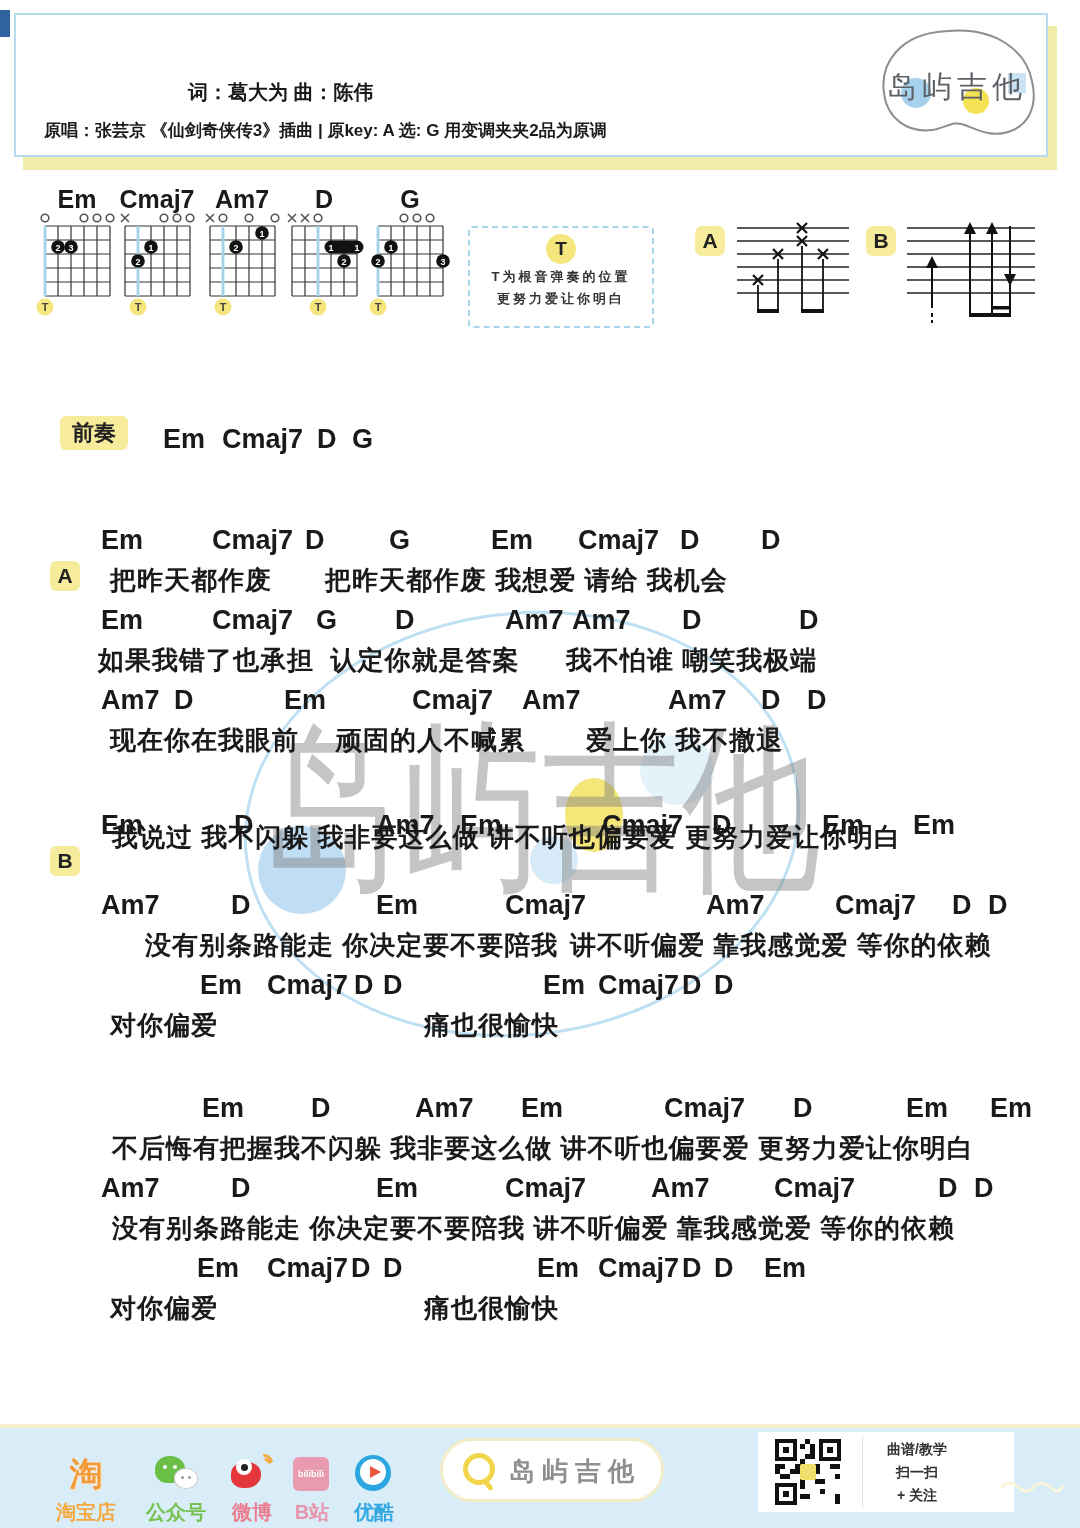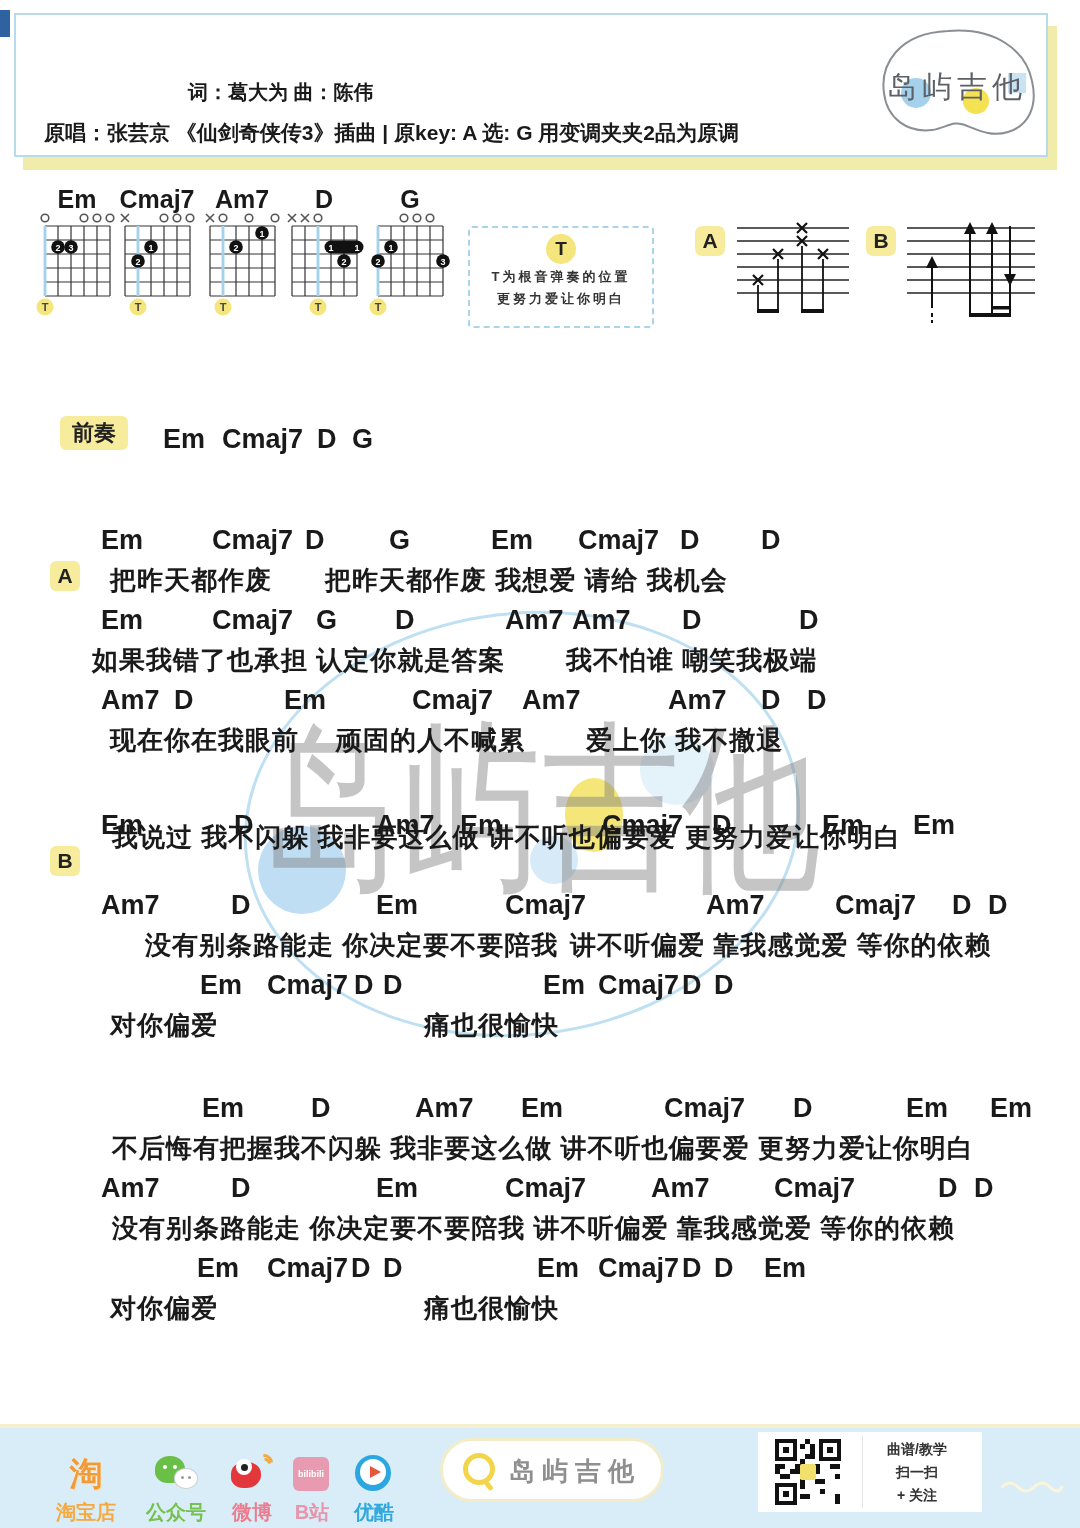--- a/index.html
+++ b/index.html
@@ -4,21 +4,21 @@
 <style>
   html,body{margin:0;padding:0;background:#e8e8e8;}
   #page{position:relative;width:1080px;height:1528px;background:#ffffff;overflow:hidden;
         font-family:"Liberation Sans","DejaVu Sans",sans-serif;color:#1a1a1a;}
   
   .corner-mark{position:absolute;left:0;top:10px;width:10px;height:27px;background:#2f62a0;z-index:4;}
   .header-card{position:absolute;left:14px;top:13px;width:1030px;height:140px;background:#fff;
         border:2px solid #b7dbec;box-shadow:9px 13px 0 #f2ecab;z-index:3;}
   .title{position:absolute;left:24px;top:22px;font-size:42px;font-weight:bold;letter-spacing:1px;}
   .credits{position:absolute;left:172px;top:64px;font-size:20px;font-weight:bold;}
-  .subtitle{position:absolute;left:28px;top:104px;font-size:21px;font-weight:bold;}
+  .subtitle{position:absolute;left:28px;top:104px;font-size:17px;font-weight:bold;}
   .logo{position:absolute;left:854px;top:6px;width:175px;height:135px;}
   
   .diagram{position:absolute;top:188px;z-index:2;}
   .tip-box{position:absolute;left:468px;top:226px;width:182px;height:98px;border:2px dashed #a9d4ea;
         border-radius:4px;background:#fff;text-align:center;z-index:2;}
   .tip-circle{width:30px;height:30px;border-radius:50%;background:#f4e67c;margin:6px auto 2px auto;
         font-size:19px;font-weight:bold;line-height:30px;color:#222;}
   .tip-line{font-size:13px;font-weight:600;letter-spacing:3px;color:#333;line-height:22px;margin:0;}
   .pat-badge{position:absolute;width:30px;height:30px;background:#f7ec9c;border-radius:7px;
         text-align:center;line-height:30px;font-size:21px;font-weight:bold;color:#222;z-index:2;}
@@ -60,21 +60,21 @@
   .yk-o{position:absolute;left:2px;top:1px;width:36px;height:36px;background:#2aa7e0;border-radius:50%;}
   .yk-i{position:absolute;left:7px;top:5px;width:26px;height:26px;background:#fff;border-radius:50%;}
   .yk-p{position:absolute;left:17px;top:12px;width:0;height:0;border-left:11px solid #e8563a;
         border-top:6px solid transparent;border-bottom:6px solid transparent;}
   .search-pill{position:absolute;left:440px;top:10px;width:218px;height:58px;background:#fff;
         border:3px solid #f3ecc9;border-radius:32px;}
   .mag{position:absolute;left:20px;top:12px;width:22px;height:22px;border:5px solid #f2d54a;border-radius:50%;}
   .mag:after{content:"";position:absolute;left:18px;top:22px;width:5px;height:11px;background:#f2d54a;
         border-radius:3px;transform:rotate(-40deg);}
   .search-text{position:absolute;left:66px;top:13px;font-size:26px;font-weight:600;color:#8f8f8f;letter-spacing:7px;}
-  .qr-box{position:absolute;left:758px;top:4px;width:224px;height:80px;background:#fff;}
+  .qr-box{position:absolute;left:758px;top:4px;width:256px;height:80px;background:#fff;}
   .qr-divider{position:absolute;left:104px;top:4px;width:1px;height:72px;background:#e4e4e4;}
   .qr-text{position:absolute;left:106px;top:6px;width:106px;text-align:center;font-size:14px;
         font-weight:600;color:#333;line-height:23px;}
   .wave-svg{position:absolute;left:1000px;top:48px;}
 </style>
 </head>
 <body>
 
 <div id="page">
 
@@ -310,21 +310,21 @@
       <span class="lyric" style="left: 110px; top: 563px;">把昨天都作废</span>
       <span class="lyric" style="left: 325px; top: 563px;">把昨天都作废 我想爱 请给 我机会</span>
       <span class="chord" style="left: 101px; top: 605px;">Em</span>
       <span class="chord" style="left: 212px; top: 605px;">Cmaj7</span>
       <span class="chord" style="left: 316px; top: 605px;">G</span>
       <span class="chord" style="left: 395px; top: 605px;">D</span>
       <span class="chord" style="left: 505px; top: 605px;">Am7</span>
       <span class="chord" style="left: 572px; top: 605px;">Am7</span>
       <span class="chord" style="left: 682px; top: 605px;">D</span>
       <span class="chord" style="left: 799px; top: 605px;">D</span>
-      <span class="lyric" style="left: 92px; top: 643px;">如果我错了也承担 认定你就是答案</span>
+      <span class="lyric" style="left: 98px; top: 643px; font-family: Liberation Mono, monospace;">如果我错了也承担 认定你就是答案</span>
       <span class="lyric" style="left: 566px; top: 643px;">我不怕谁 嘲笑我极端</span>
       <span class="chord" style="left: 101px; top: 685px;">Am7</span>
       <span class="chord" style="left: 174px; top: 685px;">D</span>
       <span class="chord" style="left: 284px; top: 685px;">Em</span>
       <span class="chord" style="left: 412px; top: 685px;">Cmaj7</span>
       <span class="chord" style="left: 522px; top: 685px;">Am7</span>
       <span class="chord" style="left: 668px; top: 685px;">Am7</span>
       <span class="chord" style="left: 761px; top: 685px;">D</span>
       <span class="chord" style="left: 807px; top: 685px;">D</span>
       <span class="lyric" style="left: 110px; top: 723px;">现在你在我眼前</span>

